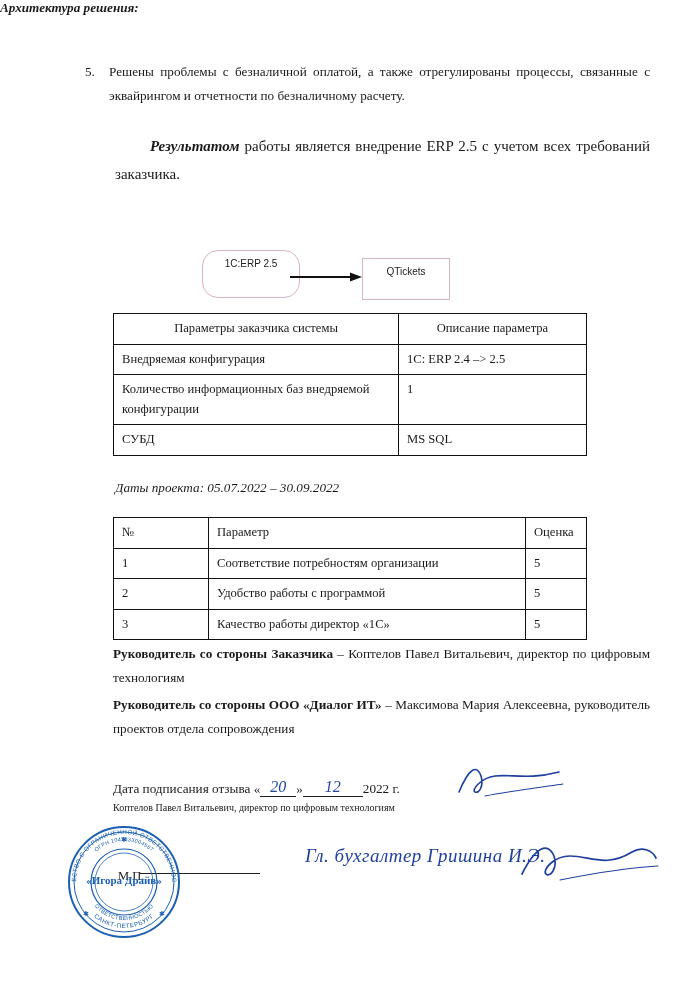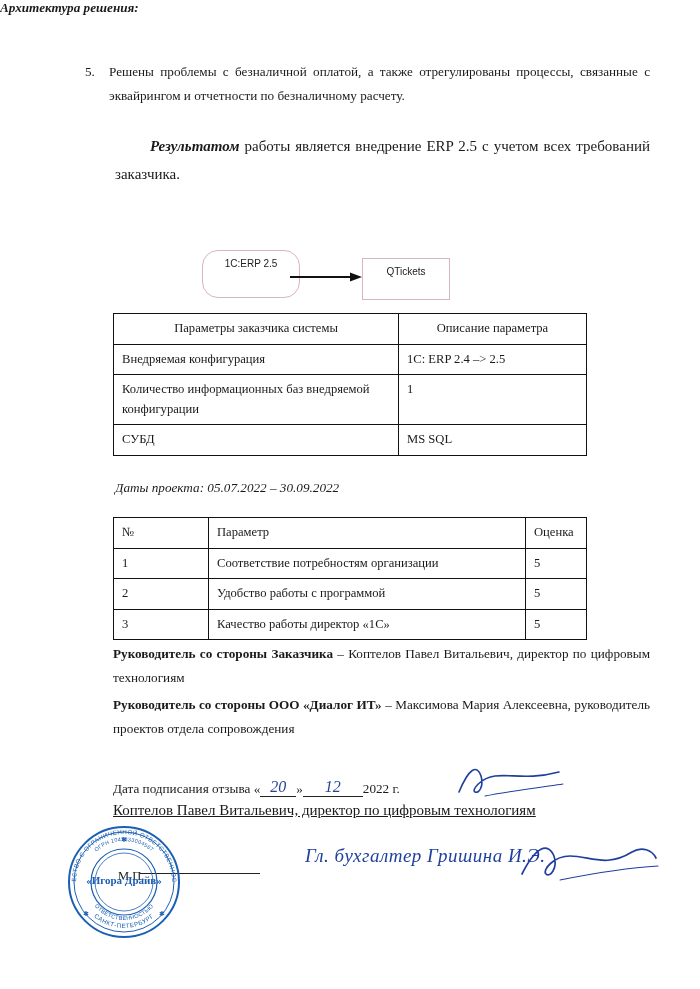--- a/index.html
+++ b/index.html
@@ -160,22 +160,21 @@
     font-family: "Liberation Serif", serif;
     font-style: italic;
     color: #23469c;
     font-size: 16px;
   }
 
   #sign-name {
     position: absolute;
     left: 113px;
     top: 802px;
-    font-size: 15px;
-    text-decoration: underline;
+    font-size: 10px;
   }
 
   
   .hand-sig {
     position: absolute;
     color: #1f3f9e;
   }
   #sig-top { left: 455px; top: 762px; width: 110px; height: 36px; }
   #sig-bottom-text {
     position: absolute;

